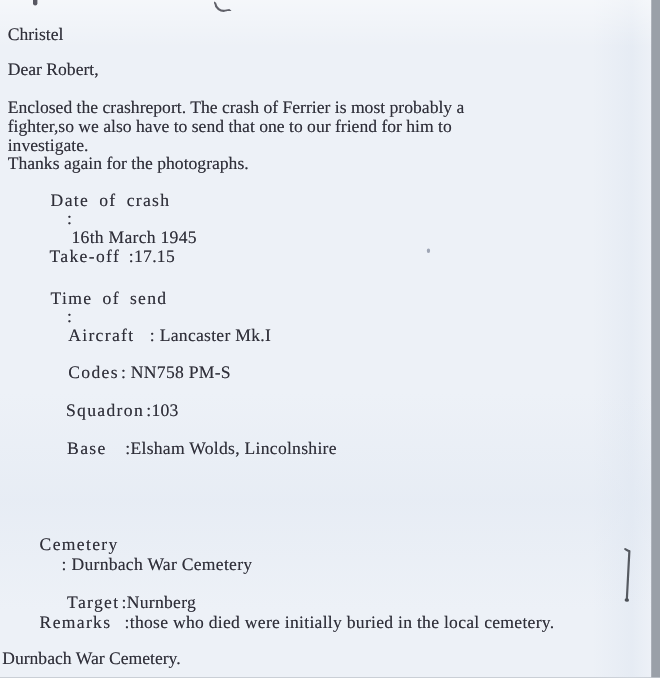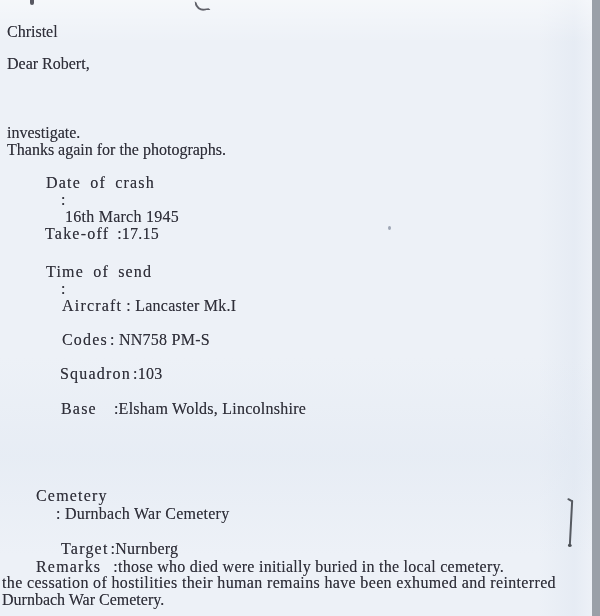--- a/index.html
+++ b/index.html
@@ -15,21 +15,21 @@
     font-family:"Liberation Serif","DejaVu Serif",serif;
     color:var(--ink);
   }
   .line {
     position:absolute; white-space:pre;
     font-size:16px; line-height:17px;
     text-shadow:0 0 0.6px rgba(48,48,58,0.55);
   }
   .lbl { letter-spacing:1.2px; word-spacing:4px; }
   .val { letter-spacing:0.25px; }
-  .g4{margin-left:17px} .g6{margin-left:4px} .g8{margin-left:8px} .g10{margin-left:2px} .g12{margin-left:12px}
+  .g4{margin-left:17px} .g6{margin-left:14px} .g8{margin-left:8px} .g10{margin-left:2px} .g12{margin-left:12px}
   .stretch { letter-spacing:0.35px; }
   
   .frag-a { position:absolute; left:30px; top:0; width:4px; height:5px;
     background:#3c3c46; border-radius:0 0 2px 2px; opacity:.85; }
   .frag-b { position:absolute; left:195px; top:0; width:11px; height:7px;
     border:2px solid transparent; border-bottom-color:#3c3c46; border-left-color:#3c3c46;
     border-radius:0 0 0 9px; transform:rotate(-8deg); opacity:.8; }
   
   .speck { position:absolute; left:388px; top:226px; width:3px; height:4px;
     background:#7d8698; border-radius:50%; opacity:.7; }
@@ -45,20 +45,22 @@
 <body>
 
 <div class="paper">
 
   <div class="frag-a"></div>
   <div class="frag-b"></div>
 
   <div class="line" style="left:7px; top:23px">Christel</div>
   <div class="line" style="left:7px; top:55px">Dear Robert,</div>
 
+  <div class="line" style="left:7px; top:90px">Enclosed the crashreport. The crash of Ferrier is most probably a</div>
+  <div class="line" style="left:7px; top:107px">fighter,so we also have to send that one to our friend for him to</div>
   <div class="line" style="left:7px; top:124px">investigate.</div>
   <div class="line" style="left:7px; top:141px">Thanks again for the photographs.</div>
 
   <div class="line lbl" style="left:46px; top:174px">Date of crash</div>
   <div class="line" style="left:61px; top:191px">:</div>
   <div class="line val" style="left:65px; top:208px">16th March 1945</div>
 
   <div class="line" style="left:45px; top:225px"><span class="lbl">Take-off</span><span class="val g8">:17.15</span></div>
 
   <div class="line lbl" style="left:46px; top:263px">Time of send</div>
@@ -74,19 +76,18 @@
 
 
 
   <div class="line lbl" style="left:36px; top:487px">Cemetery</div>
   <div class="line val" style="left:56px; top:505px">: Durnbach War Cemetery</div>
 
   <div class="line" style="left:61px; top:540px"><span class="lbl">Target</span><span class="val g10">:Nurnberg</span></div>
 
   <div class="line" style="left:36px; top:558px"><span class="lbl">Remarks</span><span class="val g12">:those who died were initially buried in the local cemetery.</span></div>
 
-  <div class="line stretch" style="left:2px; top:574px">the cessation of hostilities their human remains have been exhumed and reinterred</div>
   <div class="line" style="left:2px; top:591px">Durnbach War Cemetery.</div>
 
   <div class="speck"></div>
   <div class="pen-mark"></div>
 
 </div>
 
 </body></html>

